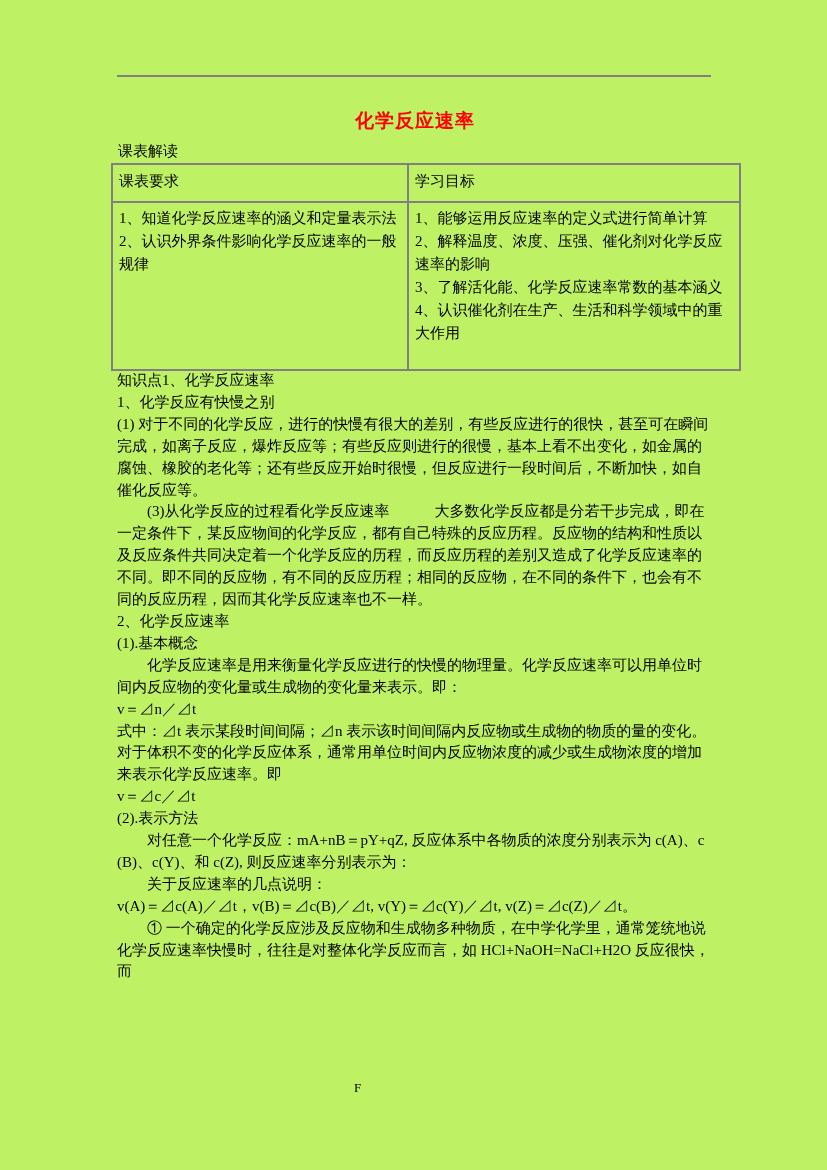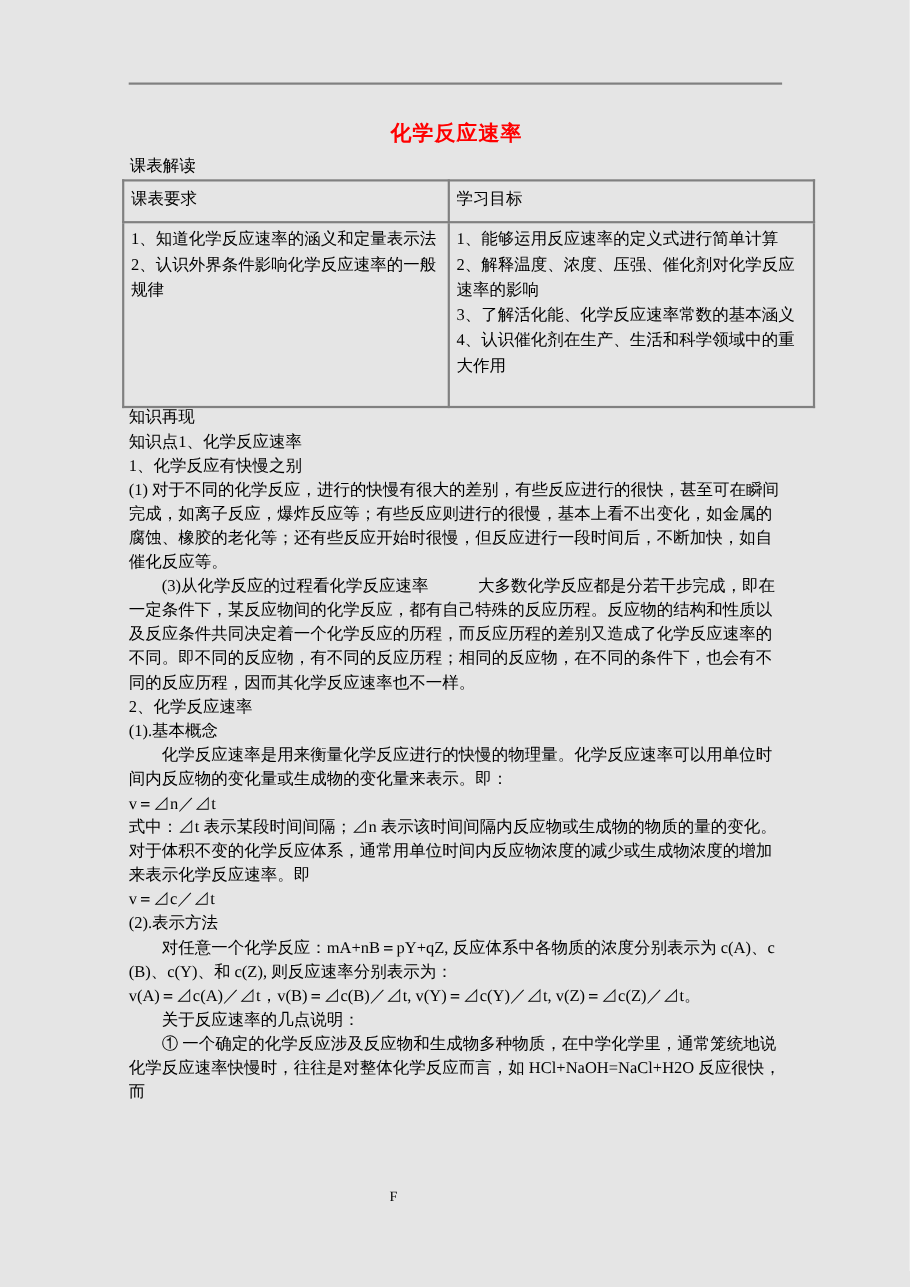--- a/index.html
+++ b/index.html
@@ -4,21 +4,21 @@
 <style>
   * { margin: 0; padding: 0; box-sizing: border-box; }
   html, body { background: #ffffff; }
   body {
     width: 827px; height: 1170px;
     position: relative;
     font-family: "Liberation Serif", "DejaVu Serif", serif;
     color: #000000;
     overflow: hidden;
   }
-  .page { position: absolute; inset: 0; background: #e5e5e5; }
+  .page { position: absolute; inset: 0; background: #bef264; }
 
   .top-rule {
     position: absolute; left: 117px; top: 75px;
     width: 594px; height: 2px; background: #808080; border: none;
   }
 
   .doc-title {
     position: absolute; left: 117px; top: 108px; width: 596px;
     text-align: center;
     font-size: 19px; font-weight: bold; color: #ff0000;
@@ -94,34 +94,33 @@
               <div class="cell-line">2、解释温度、浓度、压强、催化剂对化学反应速率的影响</div>
               <div class="cell-line">3、了解活化能、化学反应速率常数的基本涵义</div>
               <div class="cell-line">4、认识催化剂在生产、生活和科学领域中的重大作用</div>
             </div>
         </td>
       </tr>
     </tbody>
   </table>
 
   <div class="body-text" id="body-paragraphs">
-      <p class="para">知识再现</p>
       <p class="para">知识点1、化学反应速率</p>
       <p class="para">1、化学反应有快慢之别</p>
       <p class="para">(1) 对于不同的化学反应，进行的快慢有很大的差别，有些反应进行的很快，甚至可在瞬间完成，如离子反应，爆炸反应等；有些反应则进行的很慢，基本上看不出变化，如金属的腐蚀、橡胶的老化等；还有些反应开始时很慢，但反应进行一段时间后，不断加快，如自催化反应等。</p>
       <p class="para indent">(3)从化学反应的过程看化学反应速率　　　大多数化学反应都是分若干步完成，即在一定条件下，某反应物间的化学反应，都有自己特殊的反应历程。反应物的结构和性质以及反应条件共同决定着一个化学反应的历程，而反应历程的差别又造成了化学反应速率的不同。即不同的反应物，有不同的反应历程；相同的反应物，在不同的条件下，也会有不同的反应历程，因而其化学反应速率也不一样。</p>
       <p class="para">2、化学反应速率</p>
       <p class="para">(1).基本概念</p>
       <p class="para indent">化学反应速率是用来衡量化学反应进行的快慢的物理量。化学反应速率可以用单位时间内反应物的变化量或生成物的变化量来表示。即：</p>
       <p class="para">v＝⊿n／⊿t</p>
       <p class="para">式中：⊿t 表示某段时间间隔；⊿n 表示该时间间隔内反应物或生成物的物质的量的变化。</p>
       <p class="para">对于体积不变的化学反应体系，通常用单位时间内反应物浓度的减少或生成物浓度的增加来表示化学反应速率。即</p>
       <p class="para">v＝⊿c／⊿t</p>
       <p class="para">(2).表示方法</p>
       <p class="para indent">对任意一个化学反应：mA+nB＝pY+qZ, 反应体系中各物质的浓度分别表示为 c(A)、c(B)、c(Y)、和 c(Z), 则反应速率分别表示为：</p>
+      <p class="para indent">关于反应速率的几点说明：</p>
       <p class="para">v(A)＝⊿c(A)／⊿t，v(B)＝⊿c(B)／⊿t, v(Y)＝⊿c(Y)／⊿t, v(Z)＝⊿c(Z)／⊿t。</p>
-      <p class="para indent">关于反应速率的几点说明：</p>
       <p class="para indent">① 一个确定的化学反应涉及反应物和生成物多种物质，在中学化学里，通常笼统地说化学反应速率快慢时，往往是对整体化学反应而言，如 HCl+NaOH=NaCl+H2O 反应很快，而</p>
     </div>
 
   <div class="footer-mark">F</div>
 
 </div>
 
 </body></html>

